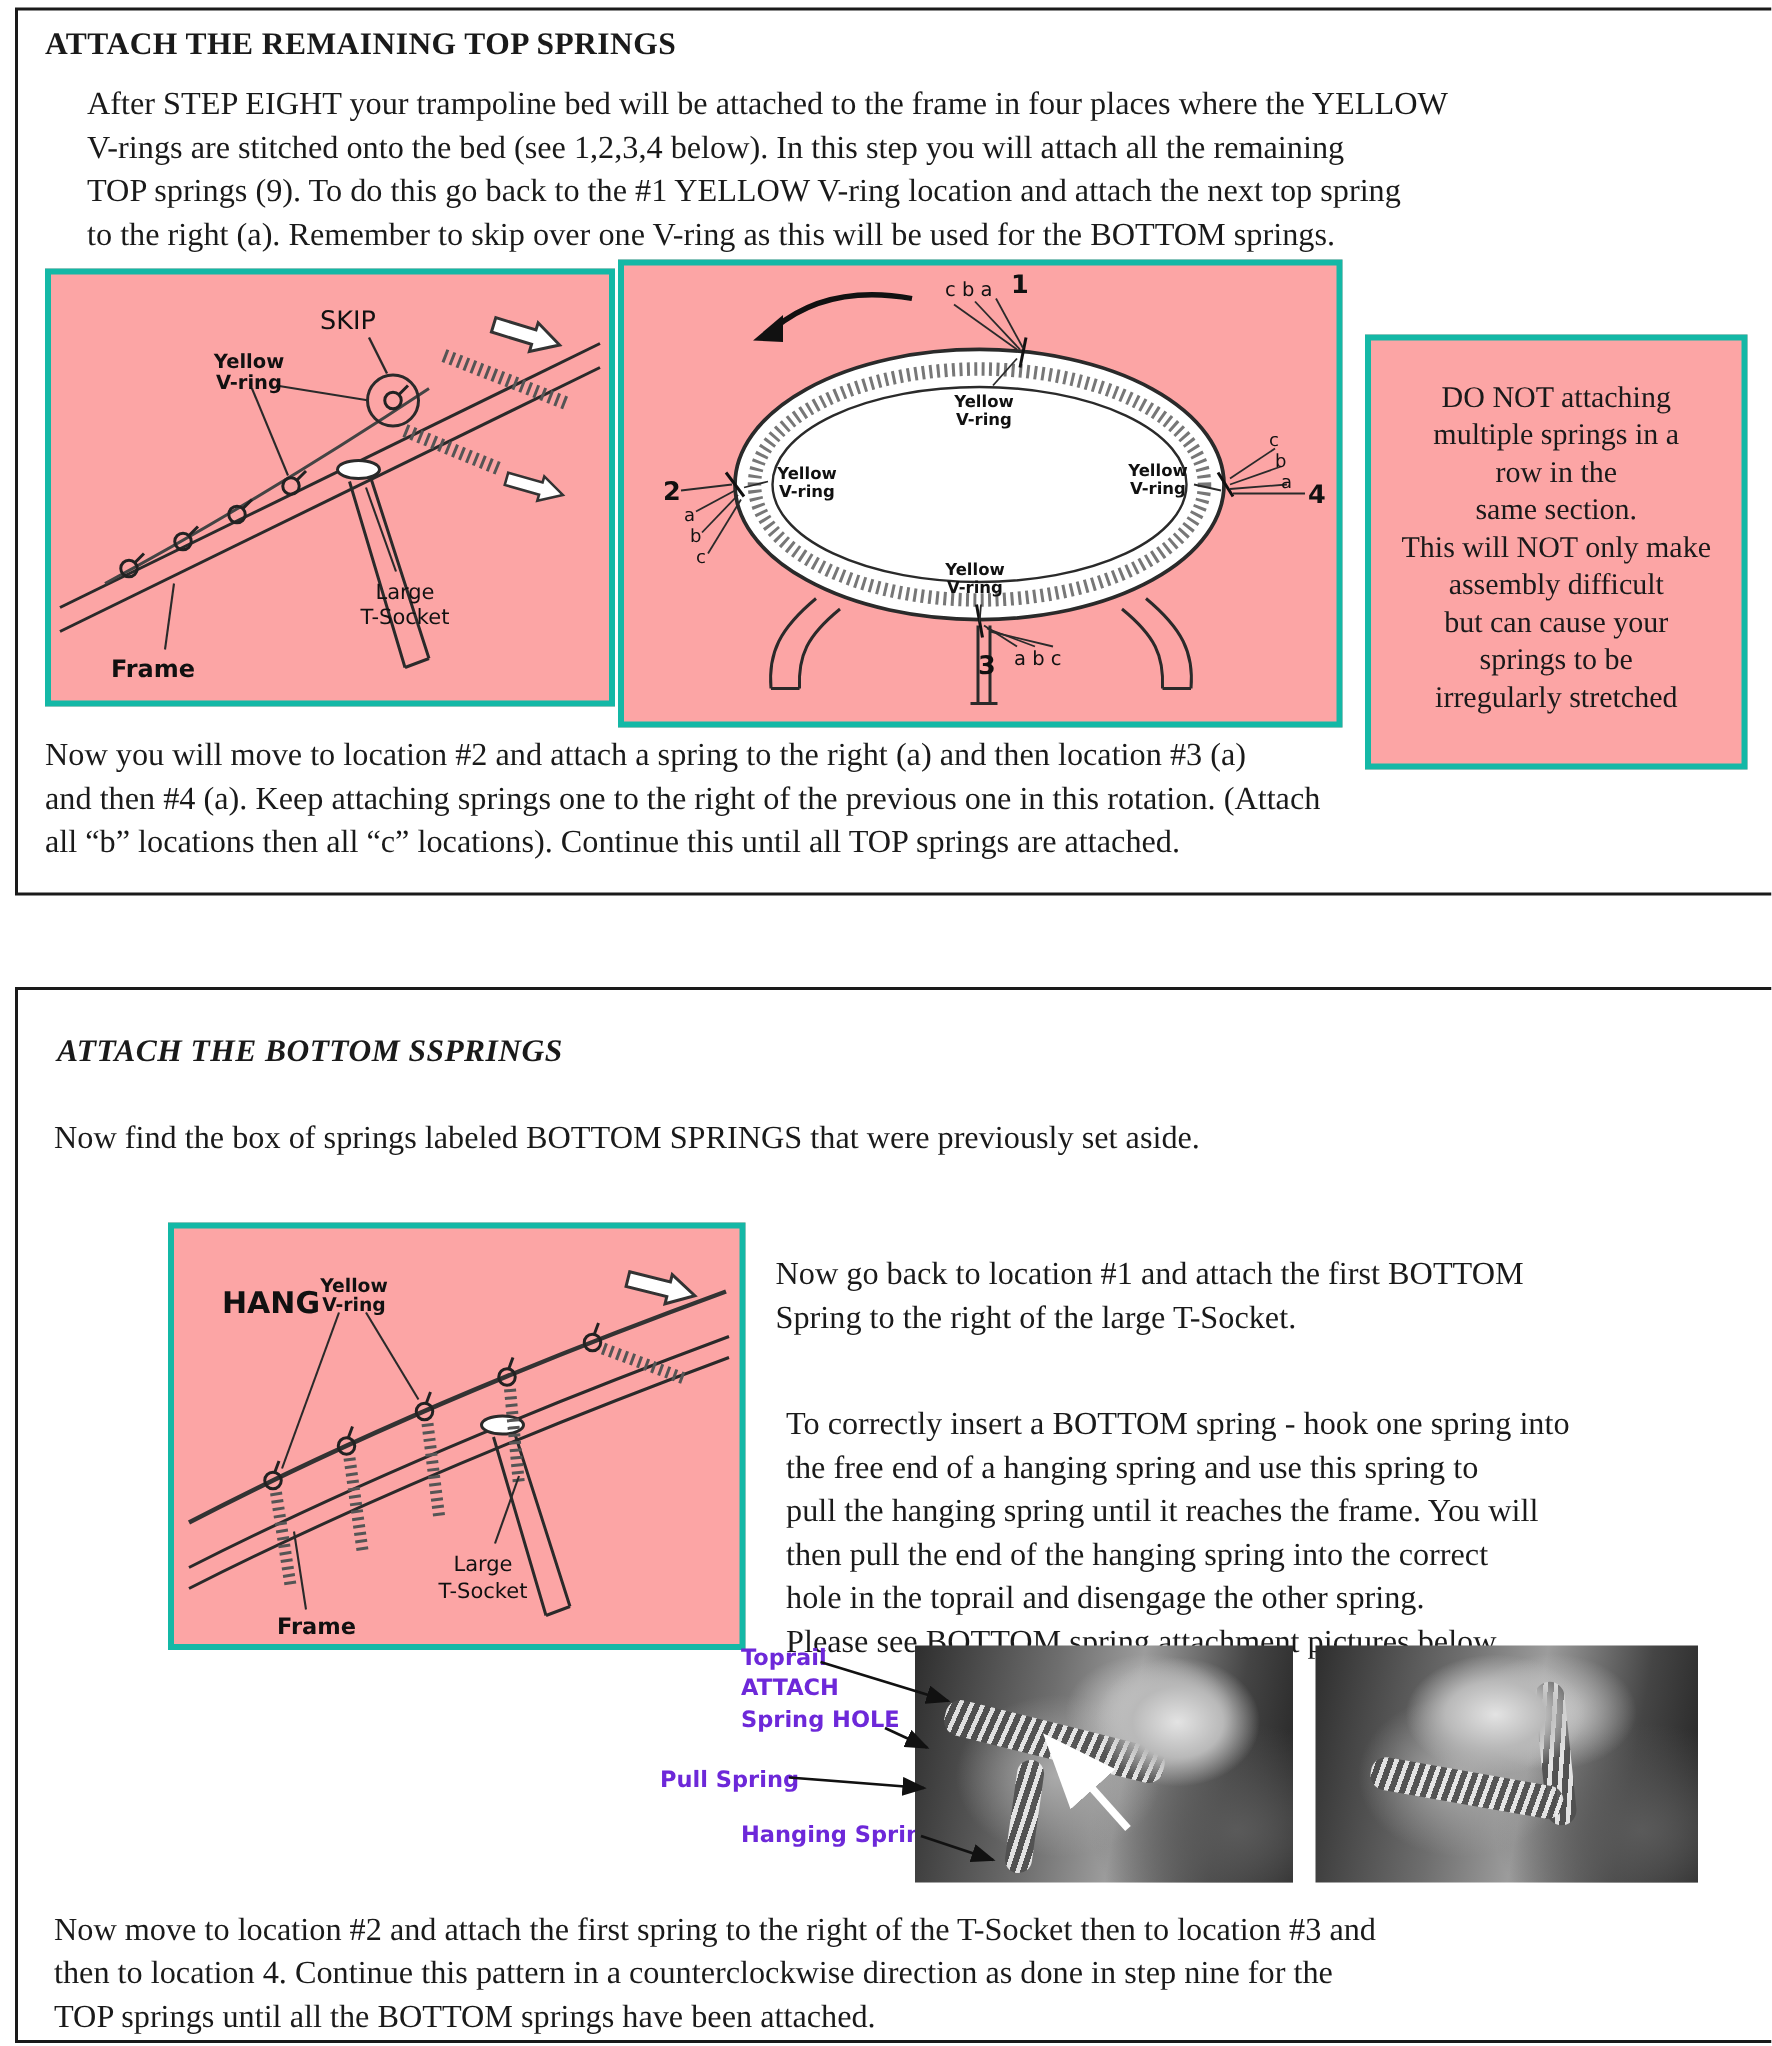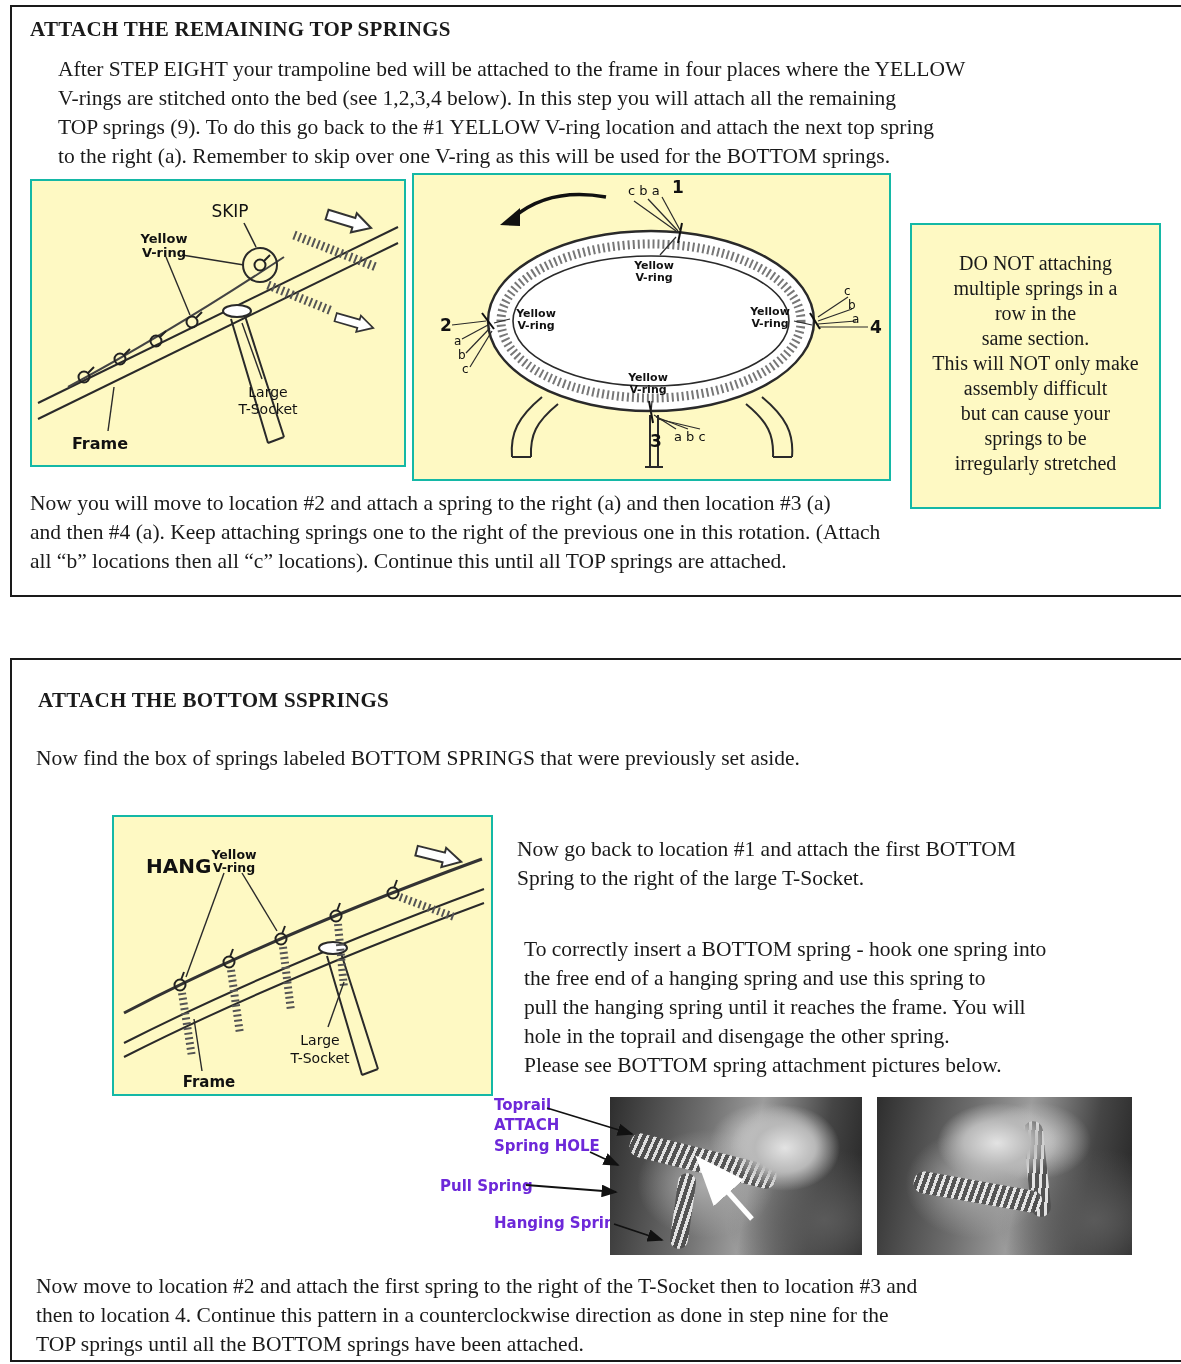--- a/index.html
+++ b/index.html
@@ -2,21 +2,21 @@
 <html><head>
 <meta charset="utf-8">
 <style>
   html,body{margin:0;padding:0;background:#fff;}
   .page{position:relative;width:1181px;height:1364px;background:#fff;color:#1a1a1a;
         font-family:"Liberation Serif",serif;overflow:hidden;}
   .panel{position:absolute;border:2px solid #1a1a1a;background:#fff;padding-left:32px;}
   .t{position:absolute;white-space:nowrap;}
   .h1{font-size:21px;font-weight:700;letter-spacing:.3px;}
   .bl{font-size:21.5px;line-height:29px;}
-  .figbox{position:absolute;border:2px solid #14b8a6;background:#fef9c3;}
+  .figbox{position:absolute;border:4px solid #14b8a6;background:#fca5a5;}
   .warnline{font-size:20px;line-height:25px;text-align:center;}
   .sans{font-family:"DejaVu Sans","Liberation Sans",sans-serif;}
   .photolabel{position:absolute;white-space:nowrap;font-family:"DejaVu Sans","Liberation Sans",sans-serif;
               font-size:15px;font-weight:600;color:#6d28d9;}
   .photo{position:absolute;overflow:hidden;
      background:
        radial-gradient(80px 55px at 62% 28%, #d6d6d6, rgba(214,214,214,0) 70%),
        radial-gradient(95px 75px at 38% 55%, #ababab, rgba(171,171,171,0) 72%),
        radial-gradient(130px 95px at 85% 78%, #5a5a5a, rgba(90,90,90,0) 75%),
        linear-gradient(100deg,#2e2e2e,#6e6e6e 35%,#9c9c9c 55%,#454545 80%,#222);}
@@ -199,21 +199,21 @@
 
     <div class="t" style="left:18px;top:482px;">
       <div class="bl">Now you will move to location #2 and attach a spring to the right (a) and then location #3 (a)</div>
       <div class="bl">and then #4 (a). Keep attaching springs one to the right of the previous one in this rotation. (Attach</div>
       <div class="bl">all “b” locations then all “c” locations). Continue this until all TOP springs are attached.</div>
     </div>
   </div>
 
   <div class="panel" style="left:10px;top:658px;width:1158px;height:700px;">
 
-    <div class="t h1" style="left:26px;top:28px;">ATTACH THE  BOTTOM SSPRINGS</div>
+    <div class="t h1" style="left:26px;top:28px;font-style:italic;">ATTACH THE  BOTTOM SSPRINGS</div>
 
     <div class="t" style="left:24px;top:84px;">
       <div class="bl">Now find the box of springs labeled BOTTOM SPRINGS that were previously set aside.</div>
     </div>
 
     <div class="figbox" style="left:100px;top:155px;width:377px;height:277px;">
       <svg width="377" height="277" viewBox="0 0 377 277">
 
         <path d="M10 196 Q 160 118 368 42" fill="none" stroke="#333" stroke-width="3"></path>
 
@@ -279,20 +279,21 @@
 
     <div class="t" style="left:505px;top:175px;">
       <div class="bl">Now go back to location #1 and attach the first BOTTOM</div>
       <div class="bl">Spring to the right of the large T-Socket.</div>
     </div>
 
     <div class="t" style="left:512px;top:275px;">
       <div class="bl">To correctly insert a BOTTOM spring - hook one spring into</div>
       <div class="bl">the free end of a hanging spring and use this spring to</div>
       <div class="bl">pull the hanging spring until it reaches the frame.  You will</div>
+      <div class="bl">then pull the end of the hanging spring into the correct</div>
       <div class="bl">hole in the toprail and disengage the other spring.</div>
       <div class="bl">Please see BOTTOM spring attachment pictures below.</div>
     </div>
 
     <div class="photolabel" style="left:482px;top:436px;">Toprail</div>
     <div class="photolabel" style="left:482px;top:456px;">ATTACH</div>
     <div class="photolabel" style="left:482px;top:477px;">Spring HOLE</div>
     <div class="photolabel" style="left:428px;top:517px;">Pull Spring</div>
     <div class="photolabel" style="left:482px;top:554px;">Hanging Spring</div>
 

